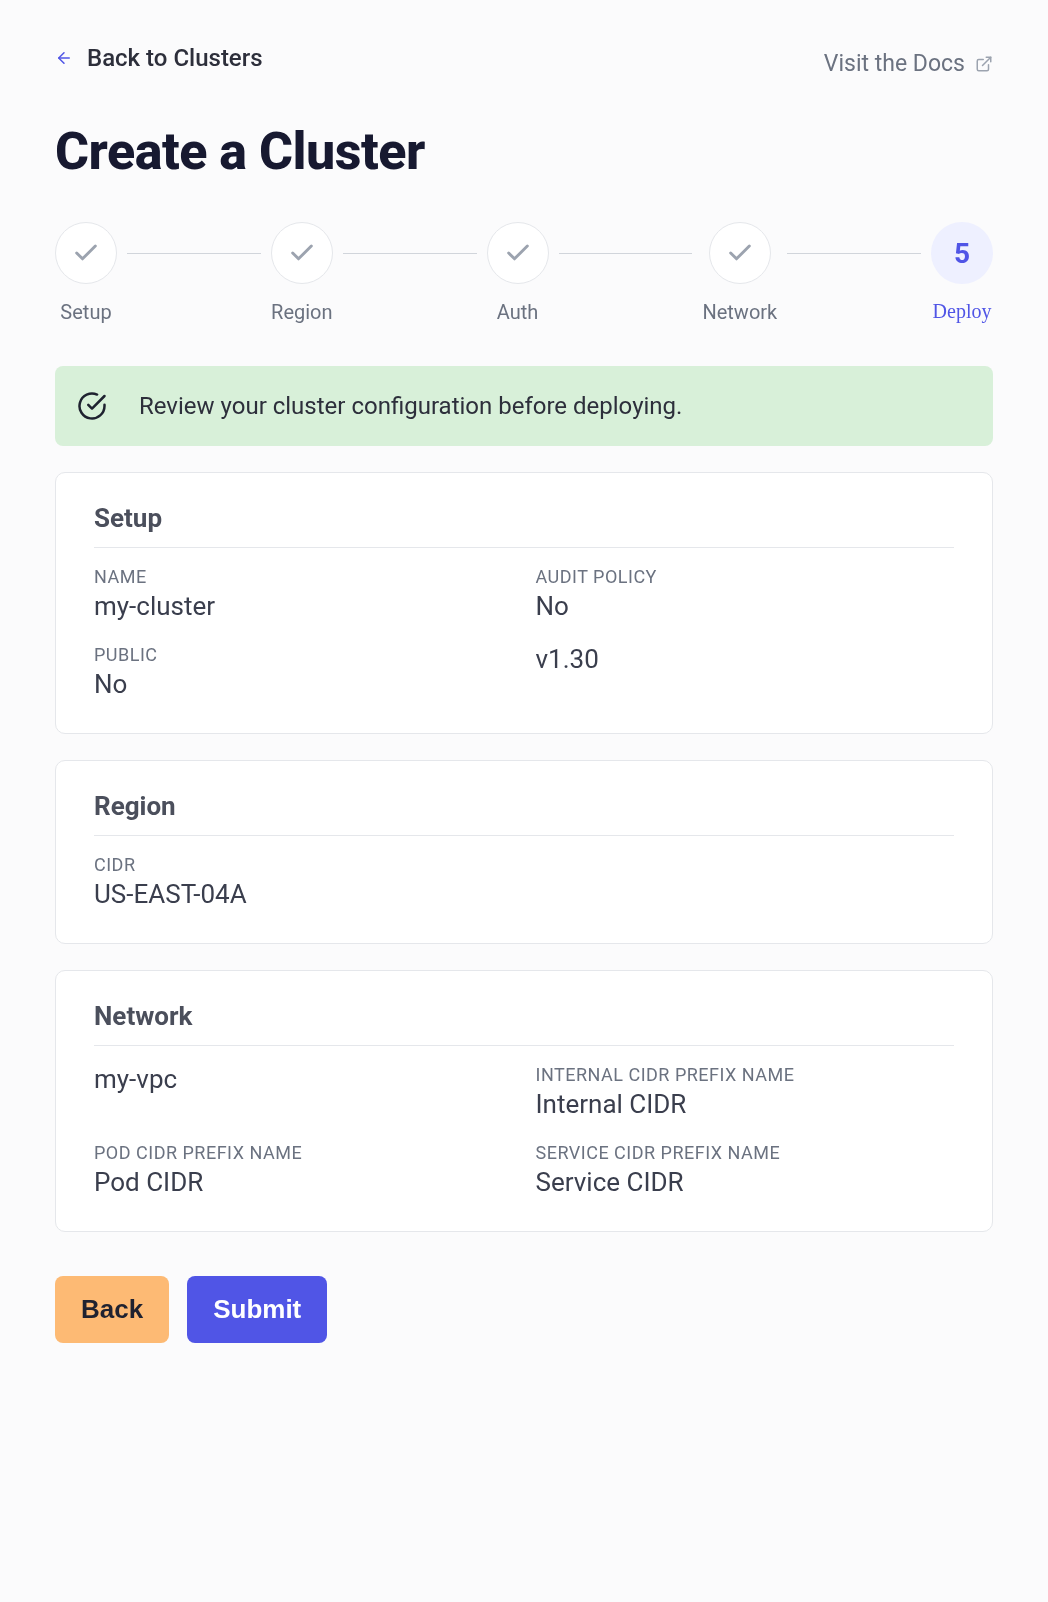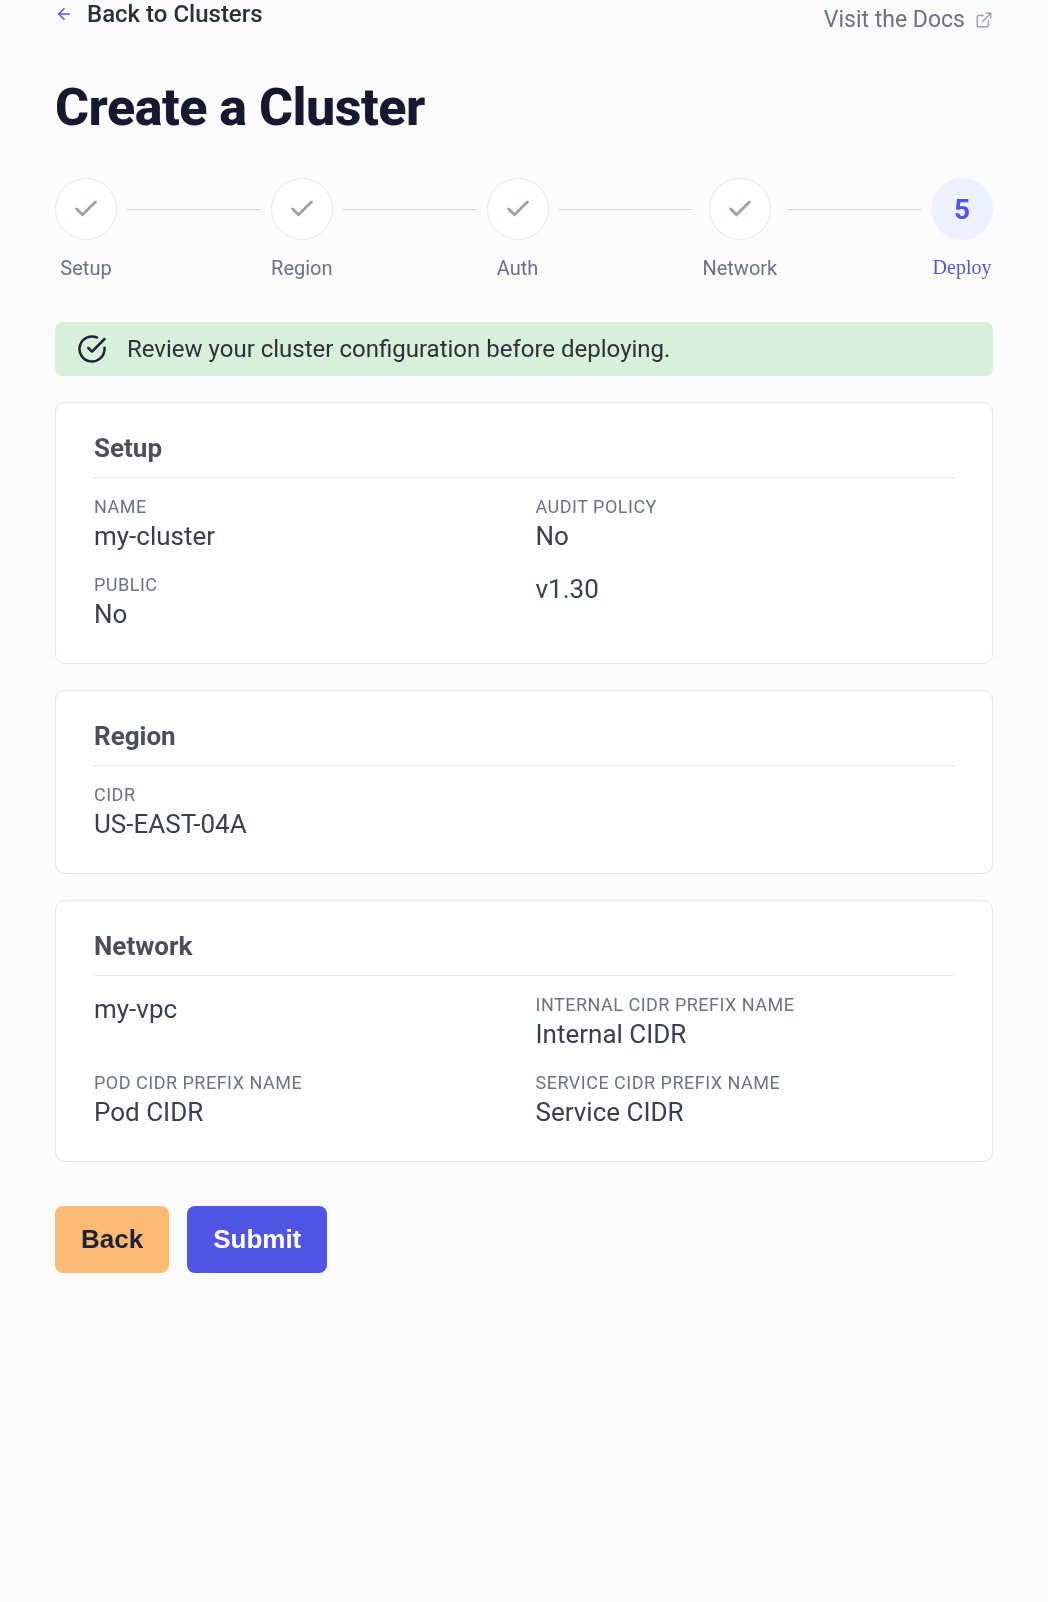--- a/index.html
+++ b/index.html
@@ -21,20 +21,21 @@
     width: 1048px;
     min-height: 1602px;
     padding: 0 55px;
   }
 
   
   .topbar {
     display:flex;
     justify-content:space-between;
     align-items:flex-start;
+    padding-top:44px;
   }
   .back-link {
     display:flex;
     align-items:center;
     gap:14px;
     font-size:24px;
     font-weight:500;
     color:#2d2f3b;
     cursor:pointer;
   }
@@ -93,24 +94,24 @@
     flex:1;
     height:1px;
     background:#d1d5db;
     margin:31px 10px 0 10px;
   }
 
   
   .alert {
     background:var(--green-bg);
     border-radius:8px;
-    padding:12px 22px;
+    padding:25px 22px;
     display:flex;
     align-items:center;
-    gap:20px;
+    gap:32px;
     margin-bottom:26px;
   }
   .alert svg { width:30px; height:30px; flex-shrink:0; }
   .alert-text { font-size:24px; color:#2d2f3b; }
 
   
   .card {
     border:1px solid var(--border);
     border-radius:10px;
     background:#fff;

